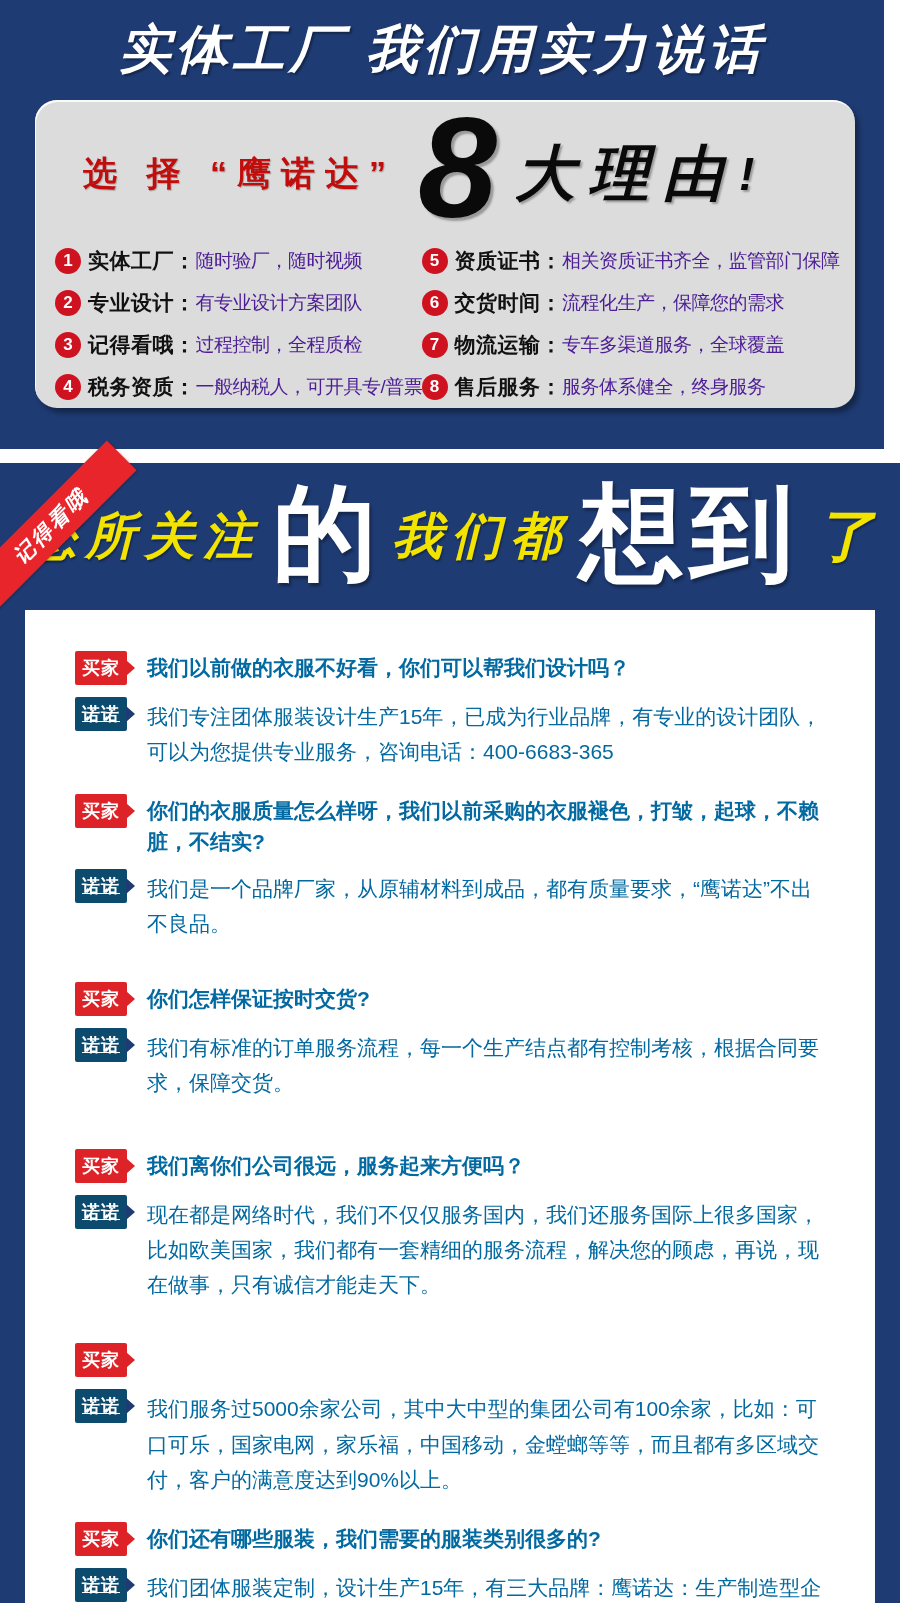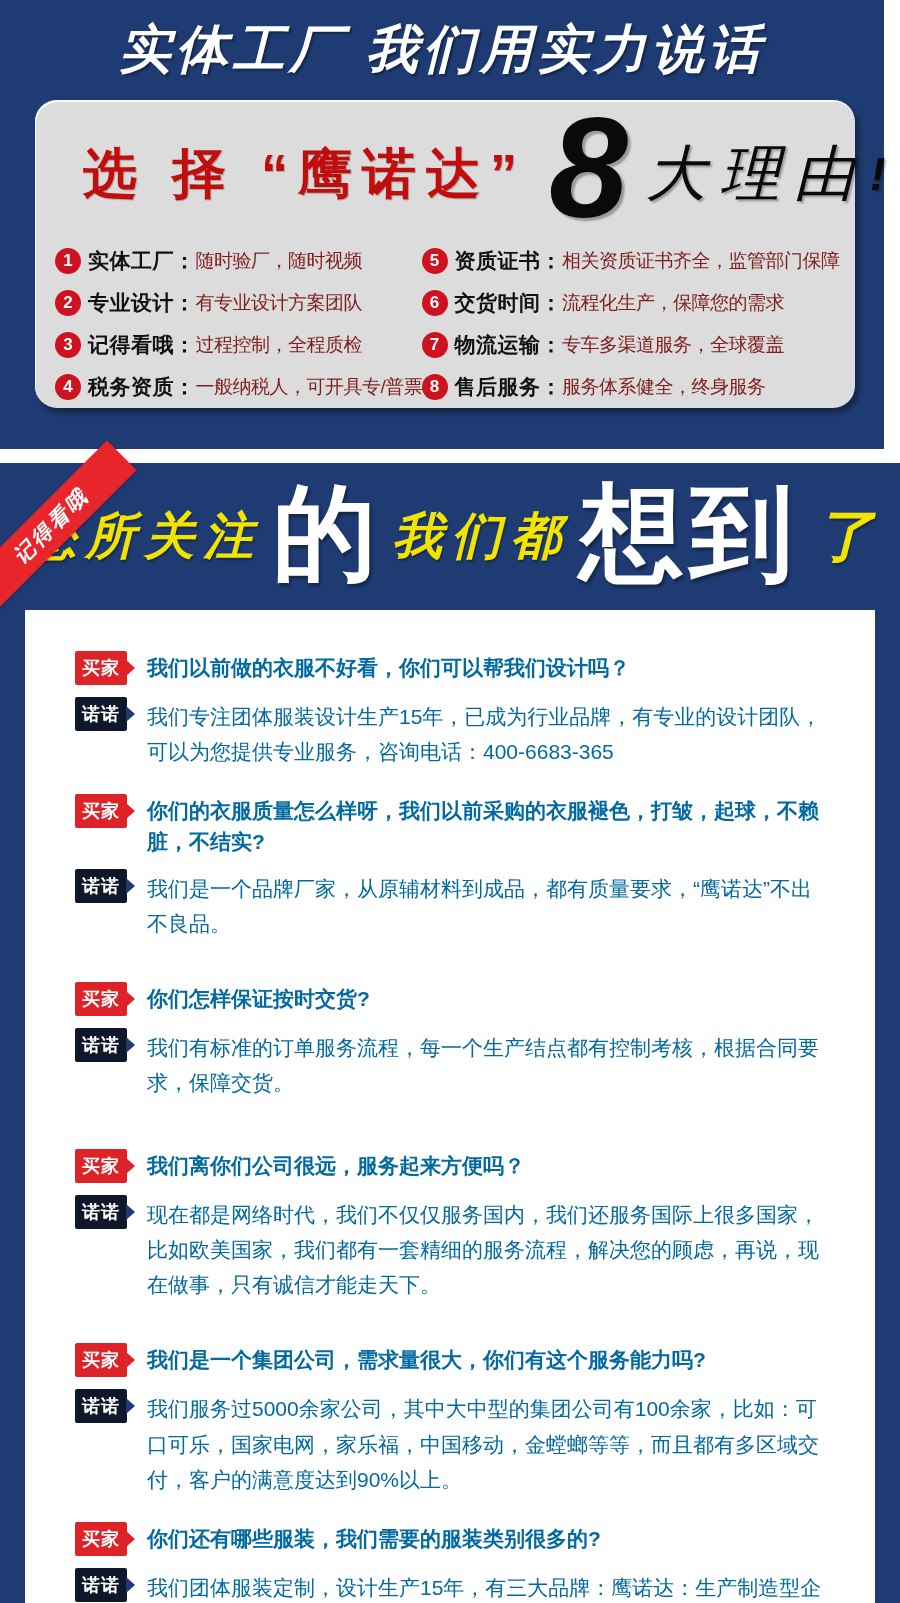--- a/index.html
+++ b/index.html
@@ -22,48 +22,48 @@
     margin:0 35px; width:820px; height:308px;
     background:#dcdcdc; border-radius:22px;
     box-shadow:4px 5px 5px rgba(0,0,0,.35), inset 1px 2px 0 rgba(255,255,255,.85);
     padding:10px 20px 0 20px;
   }
   .box-title {
     display:flex; align-items:center; justify-content:flex-start;
     height:128px; padding-left:28px; white-space:nowrap;
   }
   .t-choose {
-    color:#c20d0d; font-weight:bold; font-size:54px; letter-spacing:10px;
+    color:#c20d0d; font-weight:bold; font-size:34px; letter-spacing:10px;
     text-shadow:1px 1px 1px rgba(0,0,0,.25);
   }
   .t-8 {
     color:#0a0a0a; font-size:142px; font-weight:900; font-style:italic;
     line-height:.8; margin:0 18px 0 22px; letter-spacing:0;
     text-shadow:3px 3px 2px rgba(0,0,0,.3); transform:translateY(-6px);
   }
   .t-suffix {
-    color:#0a0a0a; font-size:60px; font-weight:400; font-style:italic;
+    color:#0a0a0a; font-size:60px; font-weight:700; font-style:italic;
     letter-spacing:14px; text-shadow:2px 2px 2px rgba(0,0,0,.3);
   }
   .t-exclaim {
     color:#0a0a0a; font-size:46px; font-weight:900; font-style:italic;
     margin-left:2px; text-shadow:2px 2px 2px rgba(0,0,0,.3);
   }
   .reasons-grid {
     display:grid; grid-template-columns:47% 53%; grid-auto-flow:column;
     grid-template-rows:repeat(4,1fr); height:168px; margin-top:2px;
   }
   .reason { display:flex; align-items:center; white-space:nowrap; overflow:visible; }
   .r-num {
     flex:0 0 26px; width:26px; height:26px; border-radius:50%;
     background:#cf1220; color:#ffffff; font-size:17px; font-weight:bold;
     display:flex; align-items:center; justify-content:center; margin-right:7px;
   }
   .r-label { color:#111111; font-size:21px; font-weight:bold; letter-spacing:0.5px; }
-  .r-text  { color:#7f1d1d; font-size:19px; letter-spacing:-0.5px; }
+  .r-text  { color:#4c1d95; font-size:19px; letter-spacing:-0.5px; }
 
   
   .divider { width:900px; height:14px; background:#ffffff; }
 
   
   .section2 { width:900px; height:1140px; background:#1e3b73; position:relative; }
   .ribbon {
     position:absolute; left:-49px; top:42px; width:200px; padding:7px 0;
     background:#e8252b; color:#ffffff; text-align:center;
     font-size:21px; font-weight:bold; font-style:italic; letter-spacing:3px;
@@ -92,21 +92,21 @@
   }
   .qa-block { margin-bottom:24px; }
   .qa-row { display:flex; align-items:flex-start; }
   .qa-row.q { margin-bottom:11px; }
   .tag {
     position:relative; flex:0 0 auto; color:#ffffff; font-size:18px; font-weight:bold;
     padding:5px 7px; margin-right:20px; margin-top:1px; letter-spacing:1px;
     border-radius:2px;
   }
   .tag.buyer { background:#dd2327; }
-  .tag.nono  { background:#0f172a; }
+  .tag.nono  { background:#0c4a6e;text-decoration:underline; }
   .tag::after {
     content:""; position:absolute; right:-8px; top:50%; transform:translateY(-50%);
     border-top:8px solid transparent; border-bottom:8px solid transparent;
   }
   .tag.buyer::after { border-left:9px solid #dd2327; }
   .tag.nono::after  { border-left:9px solid #1e3b73; }
   .q-text {
     color:#0369a1; font-size:21px; font-weight:bold; line-height:1.45;
     padding-top:3px;
   }
@@ -231,21 +231,20 @@
       </div>
       <div class="qa-row">
         <span class="tag nono">诺诺</span>
         <span class="a-text">现在都是网络时代，我们不仅仅服务国内，我们还服务国际上很多国家，比如欧美国家，我们都有一套精细的服务流程，解决您的顾虑，再说，现在做事，只有诚信才能走天下。</span>
       </div>
     </div>
 
     <div class="qa-block">
       <div class="qa-row q">
         <span class="tag buyer">买家</span>
-        <span class="q-text">我们是一个集团公司，需求量很大，你们有这个服务能力吗?</span>
       </div>
       <div class="qa-row">
         <span class="tag nono">诺诺</span>
         <span class="a-text">我们服务过5000余家公司，其中大中型的集团公司有100余家，比如：可口可乐，国家电网，家乐福，中国移动，金螳螂等等，而且都有多区域交付，客户的满意度达到90%以上。</span>
       </div>
     </div>
 
     <div class="qa-block">
       <div class="qa-row q">
         <span class="tag buyer">买家</span>

